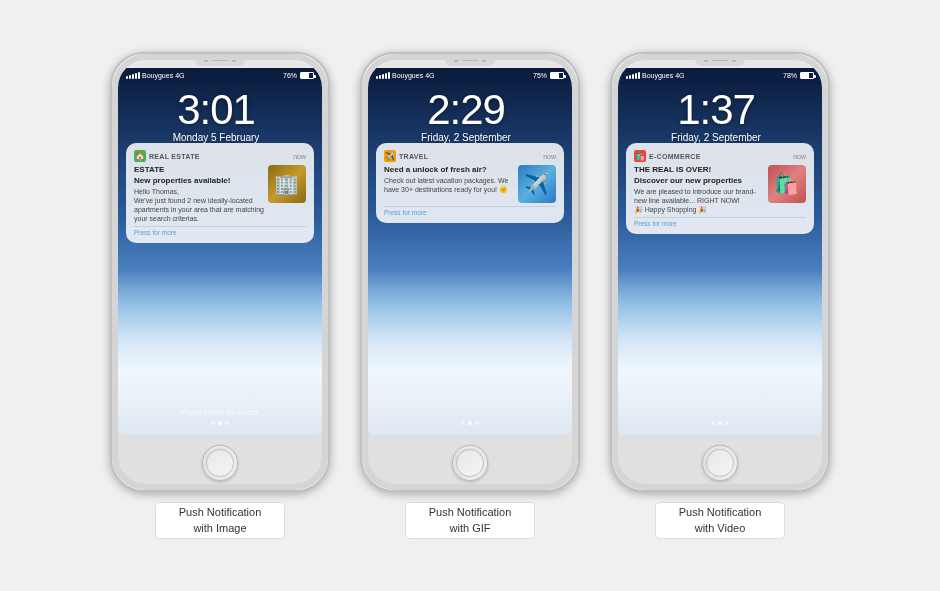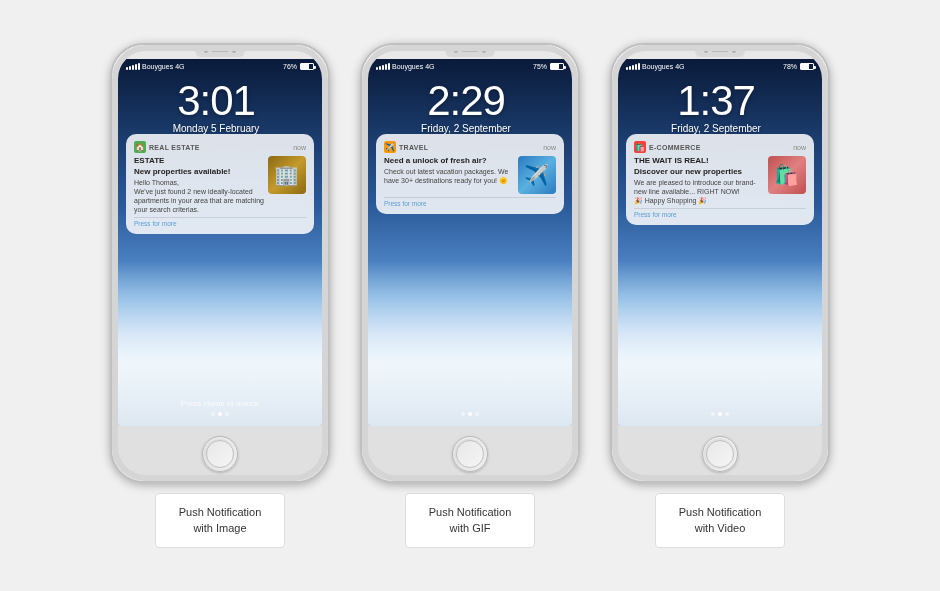--- a/index.html
+++ b/index.html
@@ -314,21 +314,21 @@
       border-radius: 50%;
       border: 1px solid #c0c0c0;
       background: linear-gradient(135deg, #e8e8e8, #f5f5f5);
     }
 
     
     .caption-box {
       background: white;
       border: 1px solid #ddd;
       border-radius: 4px;
-      padding: 11px 12px;
+      padding: 2px 12px;
       text-align: center;
       font-size: 11px;
       color: #333;
       line-height: 1.4;
       min-width: 130px;
     }
 
     
     .img-real-estate {
       width: 100%;
@@ -569,21 +569,21 @@
         <div class="notification">
           <div class="notif-header">
             <div class="notif-app">
               <div class="notif-app-icon icon-ecommerce">🛍️</div>
               <span class="notif-app-name">E-COMMERCE</span>
             </div>
             <span class="notif-time">now</span>
           </div>
           <div class="notif-body">
             <div class="notif-text">
-              <div class="notif-title">THE WAIT IS REAL!</div>
+              <div class="notif-title">THE REAL IS OVER!</div>
               <div class="notif-title">Discover our new properties</div>
               <div class="notif-message">
                   <div>We are pleased to introduce our brand-new line available... RIGHT NOW!</div>
                   <div>🎉 Happy Shopping 🎉</div>
                 </div>
             </div>
             <div class="notif-image">
               <div class="img-ecommerce" style="font-size:20px;display:flex;align-items:center;justify-content:center;width:100%;height:100%;">🛍️</div>
             </div>
           </div>

